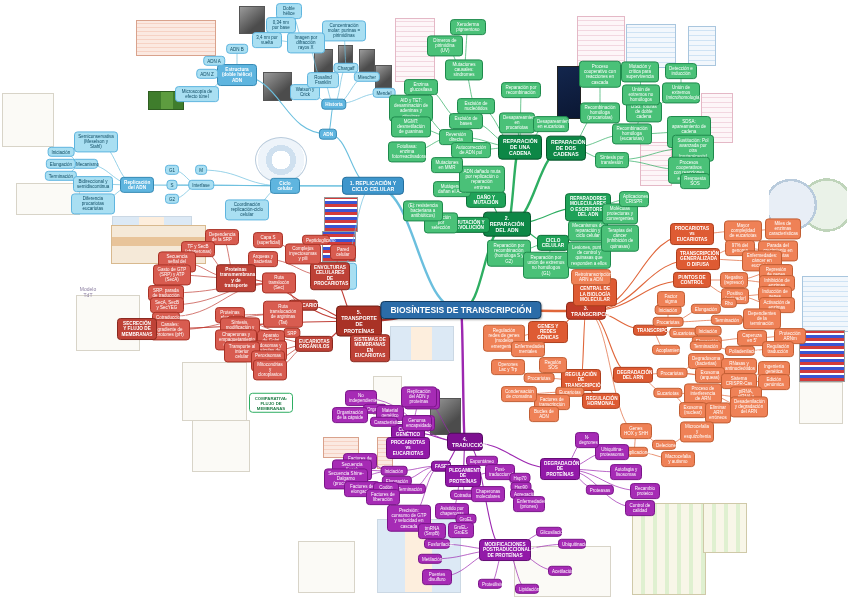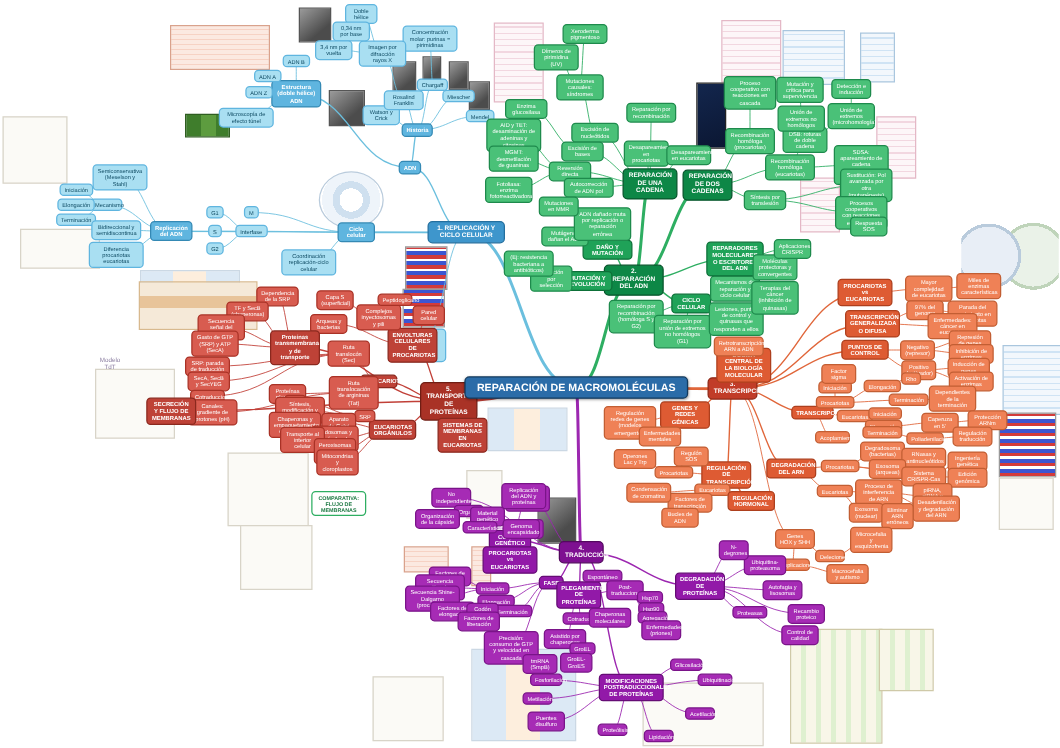--- a/index.html
+++ b/index.html
@@ -548,14 +548,14 @@
       <div class="node red l" style="left: 236px; top: 340px; max-width: 42px;">Chaperonas y empaquetamiento de proteínas</div>
       <div class="node red l" style="left: 268px; top: 351px; max-width: 38px;">Endosomas y vesículas de secreción</div>
       <div class="node red l" style="left: 242px; top: 352px; max-width: 36px;">Transporte al interior celular</div>
       <div class="node red l" style="left: 268px; top: 361px; max-width: 34px;">Peroxisomas y translocinas</div>
       <div class="node red l" style="left: 270px; top: 370px; max-width: 34px;">Mitocondrias y cloroplastos</div>
       <div class="node red h" style="left: 370px; top: 348px; max-width: 40px;">SISTEMAS DE MEMBRANAS EN EUCARIOTAS</div>
       <div class="node red h" style="left: 137px; top: 329px; max-width: 40px;">SECRECIÓN Y FLUJO DE MEMBRANAS</div>
       <div class="node green n" style="left: 271px; top: 403px; max-width: 44px;">COMPARATIVA: FLUJO DE MEMBRANAS</div>
       <div class="node blue c" style="left: 88px; top: 291px; max-width: 30px;">Modelo TdT</div>
     </div>
-  <div class="center-node" id="center-node" style="left: 461px; top: 310px;">REPARACIÓN DE MACROMOLÉCULAS</div>
+  <div class="center-node" id="center-node" style="left: 461px; top: 310px;">BIOSÍNTESIS DE TRANSCRIPCIÓN</div>
 </div>
 
 </body></html>

